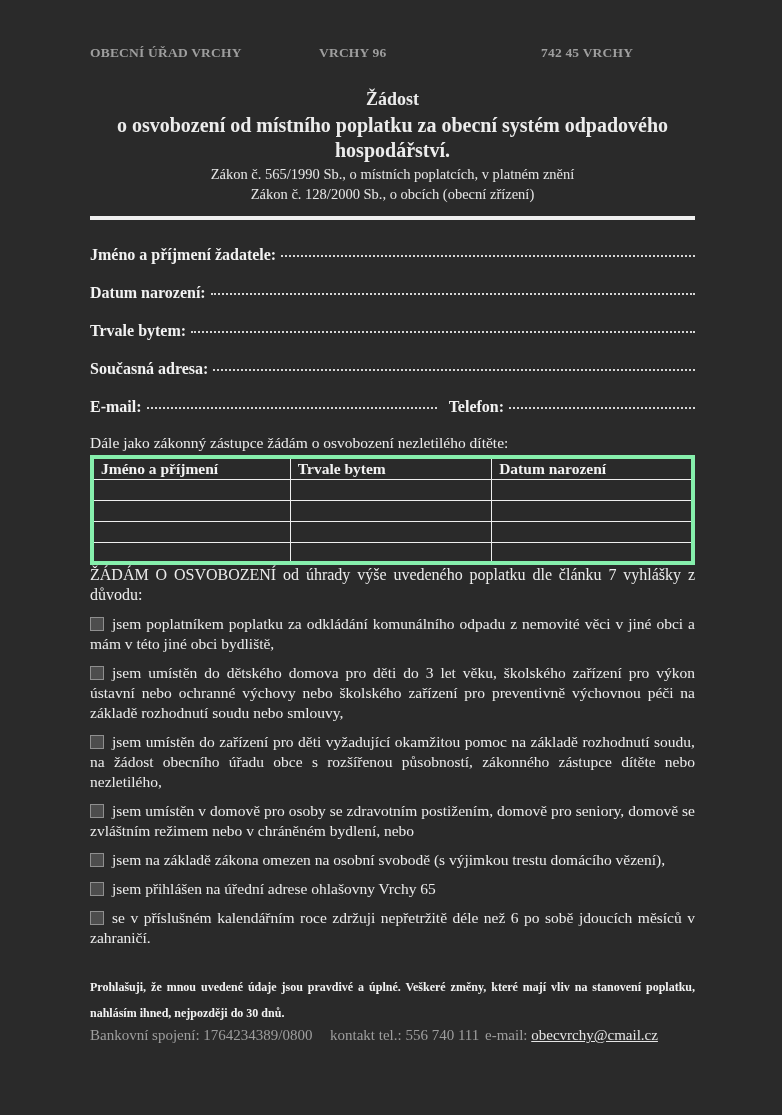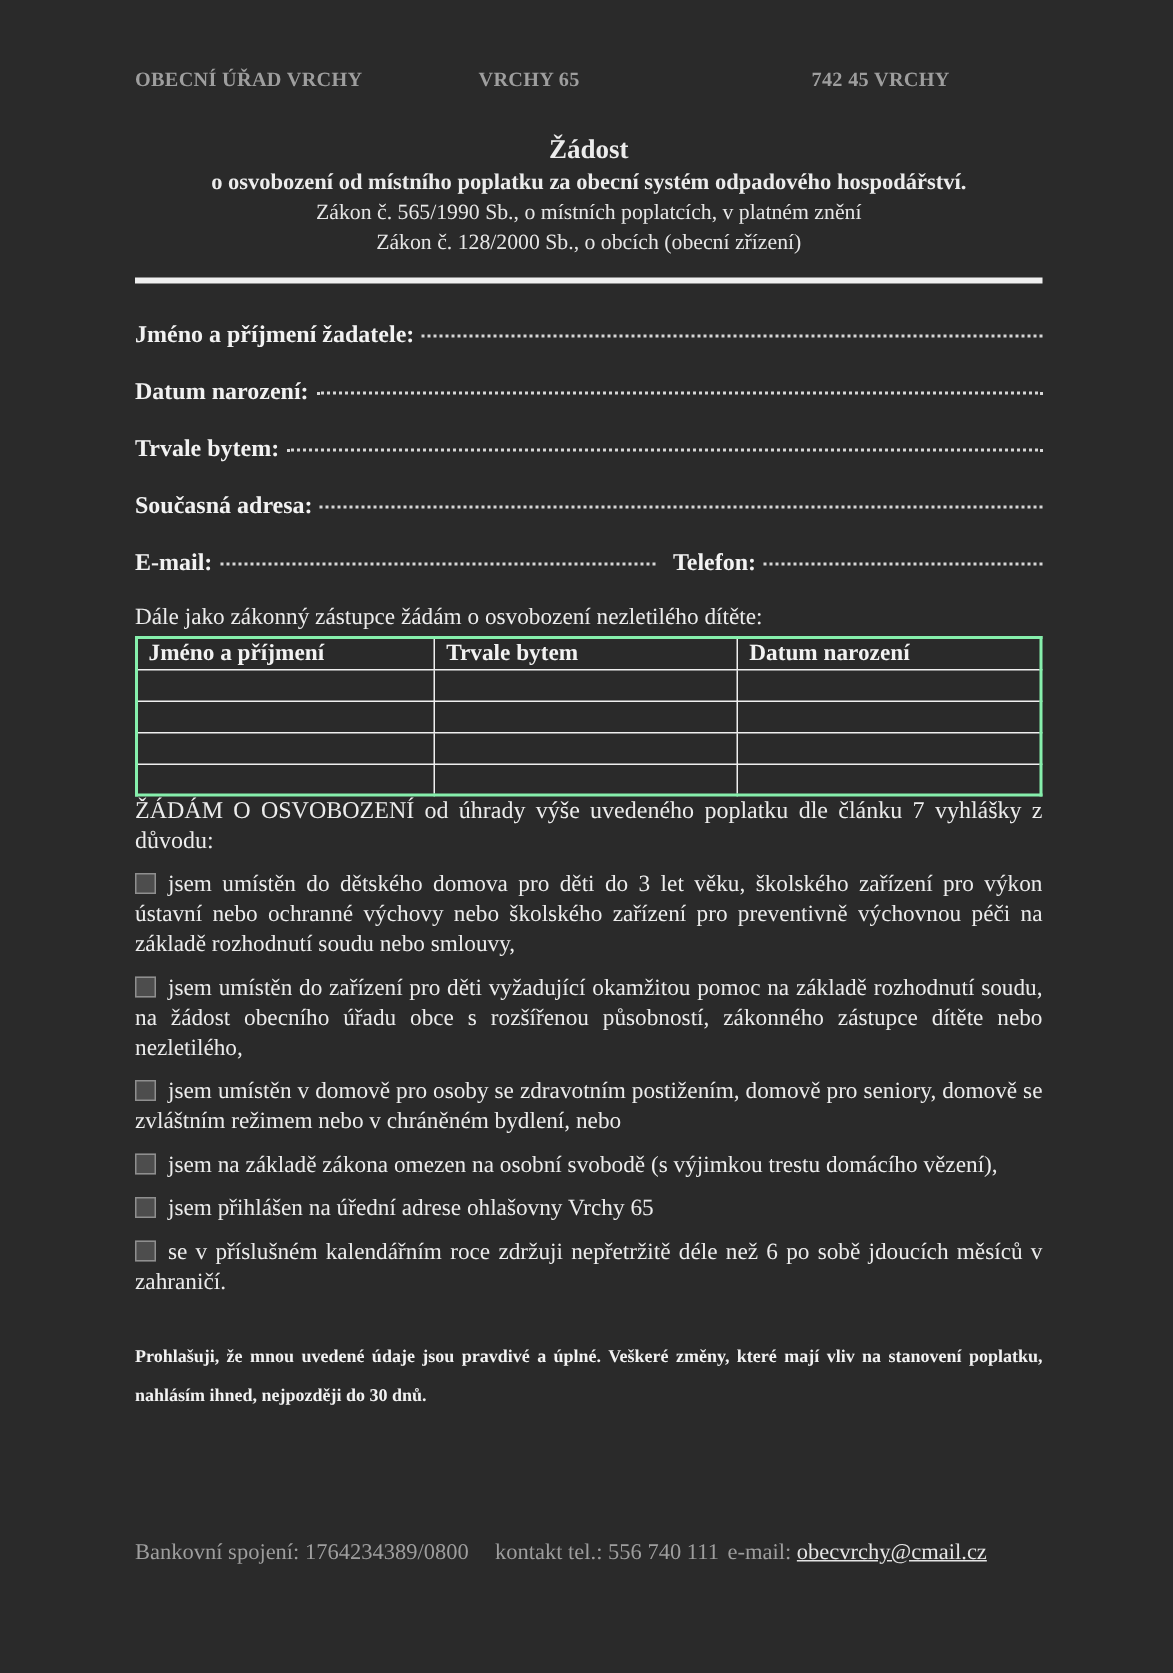--- a/index.html
+++ b/index.html
@@ -22,42 +22,42 @@
     display: grid;
     grid-template-columns: 229px 222px 1fr;
     font-weight: bold;
     font-size: 13.5px;
     color: #9e9e9e;
     letter-spacing: .2px;
   }
   
   .title-block { text-align: center; margin-top: 27px; line-height: 1.25; }
   .doc-title { font-size: 18px; font-weight: bold; }
-  .doc-subtitle { font-size: 15px; font-weight: bold; margin-top: 2px; }
+  .doc-subtitle { font-size: 20px; font-weight: bold; margin-top: 2px; }
   .law-line { font-size: 14.5px; margin-top: 2px; color: #e6e6e6; }
   .decree { max-width: 592px; margin: 2px auto 0; }
   
   .divider {
     margin-top: 13px;
     height: 2px;
     border-top: 3px solid #efefef;
     border-bottom: 1px solid #efefef;
   }
   
   .fields { margin-top: 24px; }
   .field-row { display: flex; align-items: baseline; font-size: 16px; line-height: 21px; margin-bottom: 17px; }
   .field-label { font-weight: bold; white-space: nowrap; margin-right: 5px; color: #f2f2f2; }
   .leader { flex: 1; border-bottom: 2px dotted #d6d6d6; transform: translateY(-3px); min-height: 1px; }
   .leader-email { flex: 1.56; }
   .leader-phone { flex: 1; }
   .phone-label { margin-left: 12px; }
   
   .guardian-intro { font-size: 15.5px; margin-top: 12px; margin-bottom: 3px; }
   
-  table.children { width: 100%; border-collapse: collapse; border: 2px solid #86efac; }
+  table.children { width: 100%; border-collapse: collapse; border: 4px solid #86efac; }
   table.children th, table.children td {
     border: 1px solid #efefef;
     font-size: 15.5px;
     padding: 1px 7px;
     height: 21px;
     text-align: left;
   }
   table.children th { font-weight: bold; color: #f2f2f2; }
   table.children col.c1 { width: 33%; } table.children col.c2 { width: 33.5%; } table.children col.c3 { width: 33.5%; }
   
@@ -85,21 +85,21 @@
   }
   .doc-footer a { color: #e5e5e5; text-decoration: underline; }
 </style>
 </head>
 <body>
 
 <div class="page">
 
   <div class="doc-header">
     <span>OBECNÍ ÚŘAD  VRCHY</span>
-    <span>VRCHY 65</span>
+    <span>VRCHY 96</span>
     <span>742 45 VRCHY</span>
   </div>
 
   <div class="title-block">
     <div class="doc-title">Žádost</div>
     <div class="doc-subtitle">o osvobození od místního poplatku za obecní systém odpadového hospodářství.</div>
     <div class="law-line">Zákon č. 565/1990 Sb., o místních poplatcích, v platném znění</div>
     <div class="law-line">Zákon č. 128/2000 Sb., o obcích (obecní zřízení)</div>
   </div>
 
@@ -165,20 +165,23 @@
         <td></td>
           <td></td>
           <td></td>
       </tr>
     </tbody>
   </table>
 
   <div class="exemption-intro">ŽÁDÁM O OSVOBOZENÍ od úhrady výše uvedeného poplatku dle článku 7 vyhlášky z důvodu:</div>
 
   <p class="opt">
+    <span class="checkbox"></span><span>jsem poplatníkem poplatku za odkládání komunálního odpadu z nemovité věci v jiné obci a mám v této jiné obci bydliště,</span>
+  </p>
+  <p class="opt">
     <span class="checkbox"></span><span>jsem umístěn do dětského domova pro děti do 3 let věku, školského zařízení pro výkon ústavní nebo ochranné výchovy nebo školského zařízení pro preventivně výchovnou péči na základě rozhodnutí soudu nebo smlouvy,</span>
   </p>
   <p class="opt">
     <span class="checkbox"></span><span>jsem umístěn do zařízení pro děti vyžadující okamžitou pomoc na základě rozhodnutí soudu, na žádost obecního úřadu obce s rozšířenou působností, zákonného zástupce dítěte nebo nezletilého,</span>
   </p>
   <p class="opt">
     <span class="checkbox"></span><span>jsem umístěn v domově pro osoby se zdravotním postižením, domově pro seniory, domově se zvláštním režimem nebo v chráněném bydlení, nebo</span>
   </p>
   <p class="opt">
     <span class="checkbox"></span><span>jsem na základě zákona omezen na osobní svobodě (s výjimkou trestu domácího vězení),</span>

